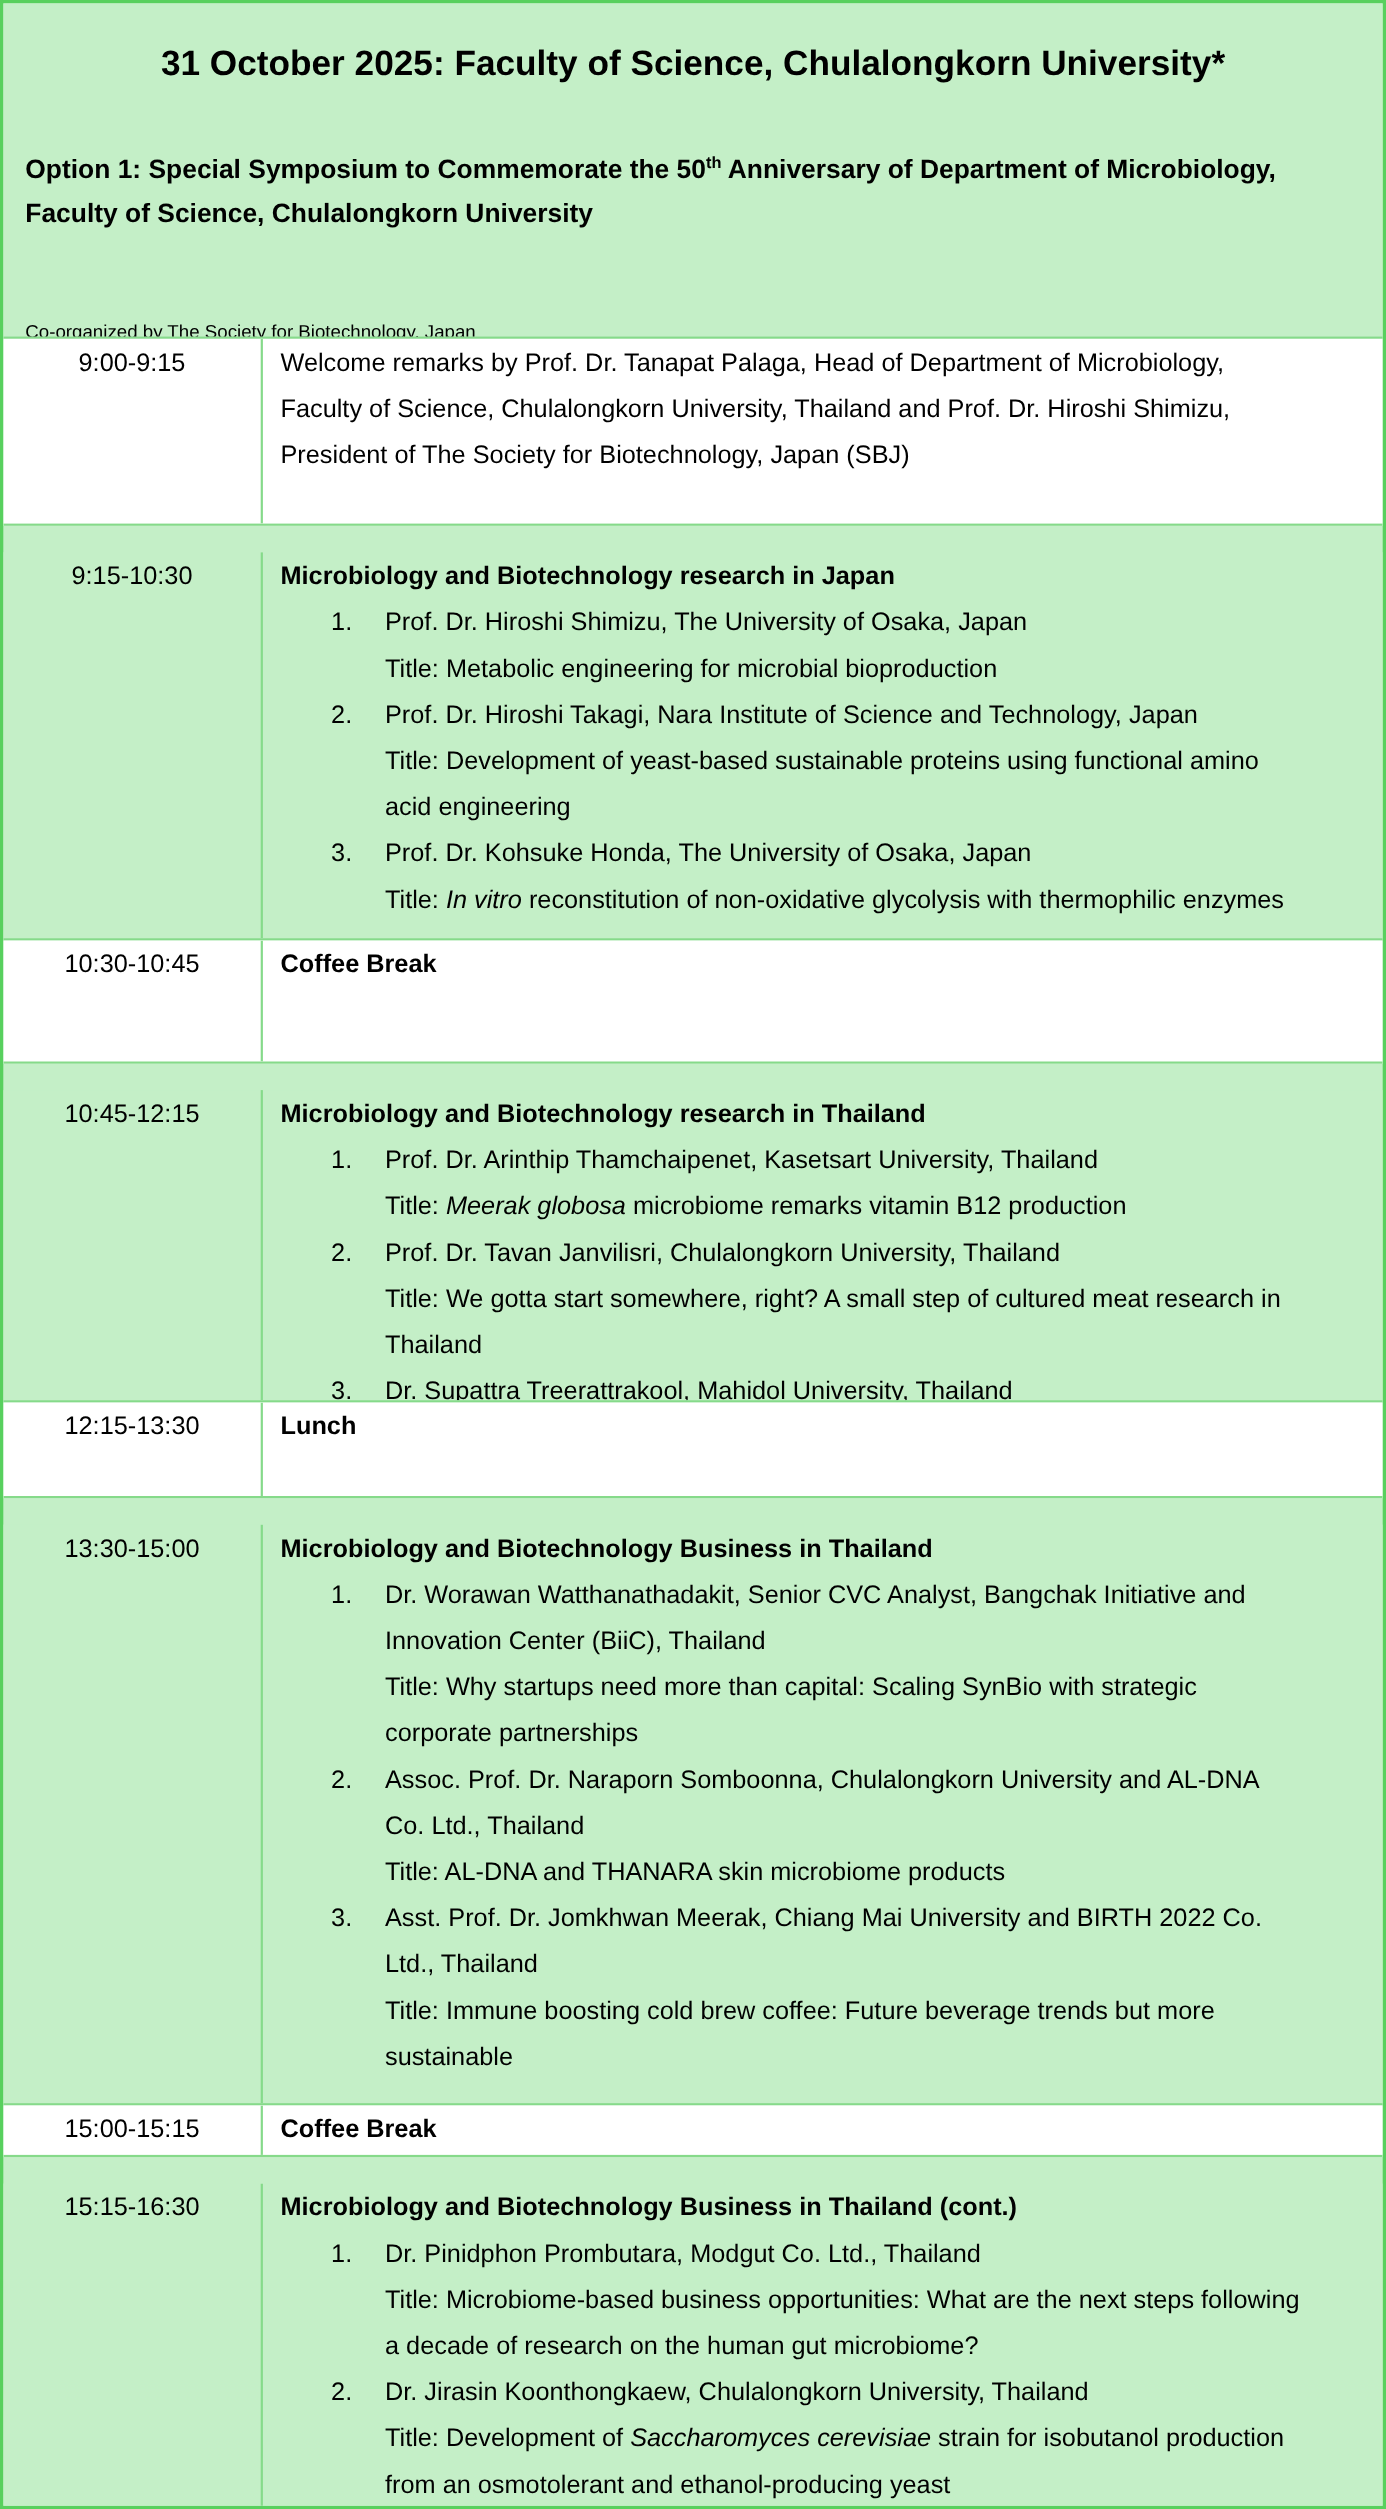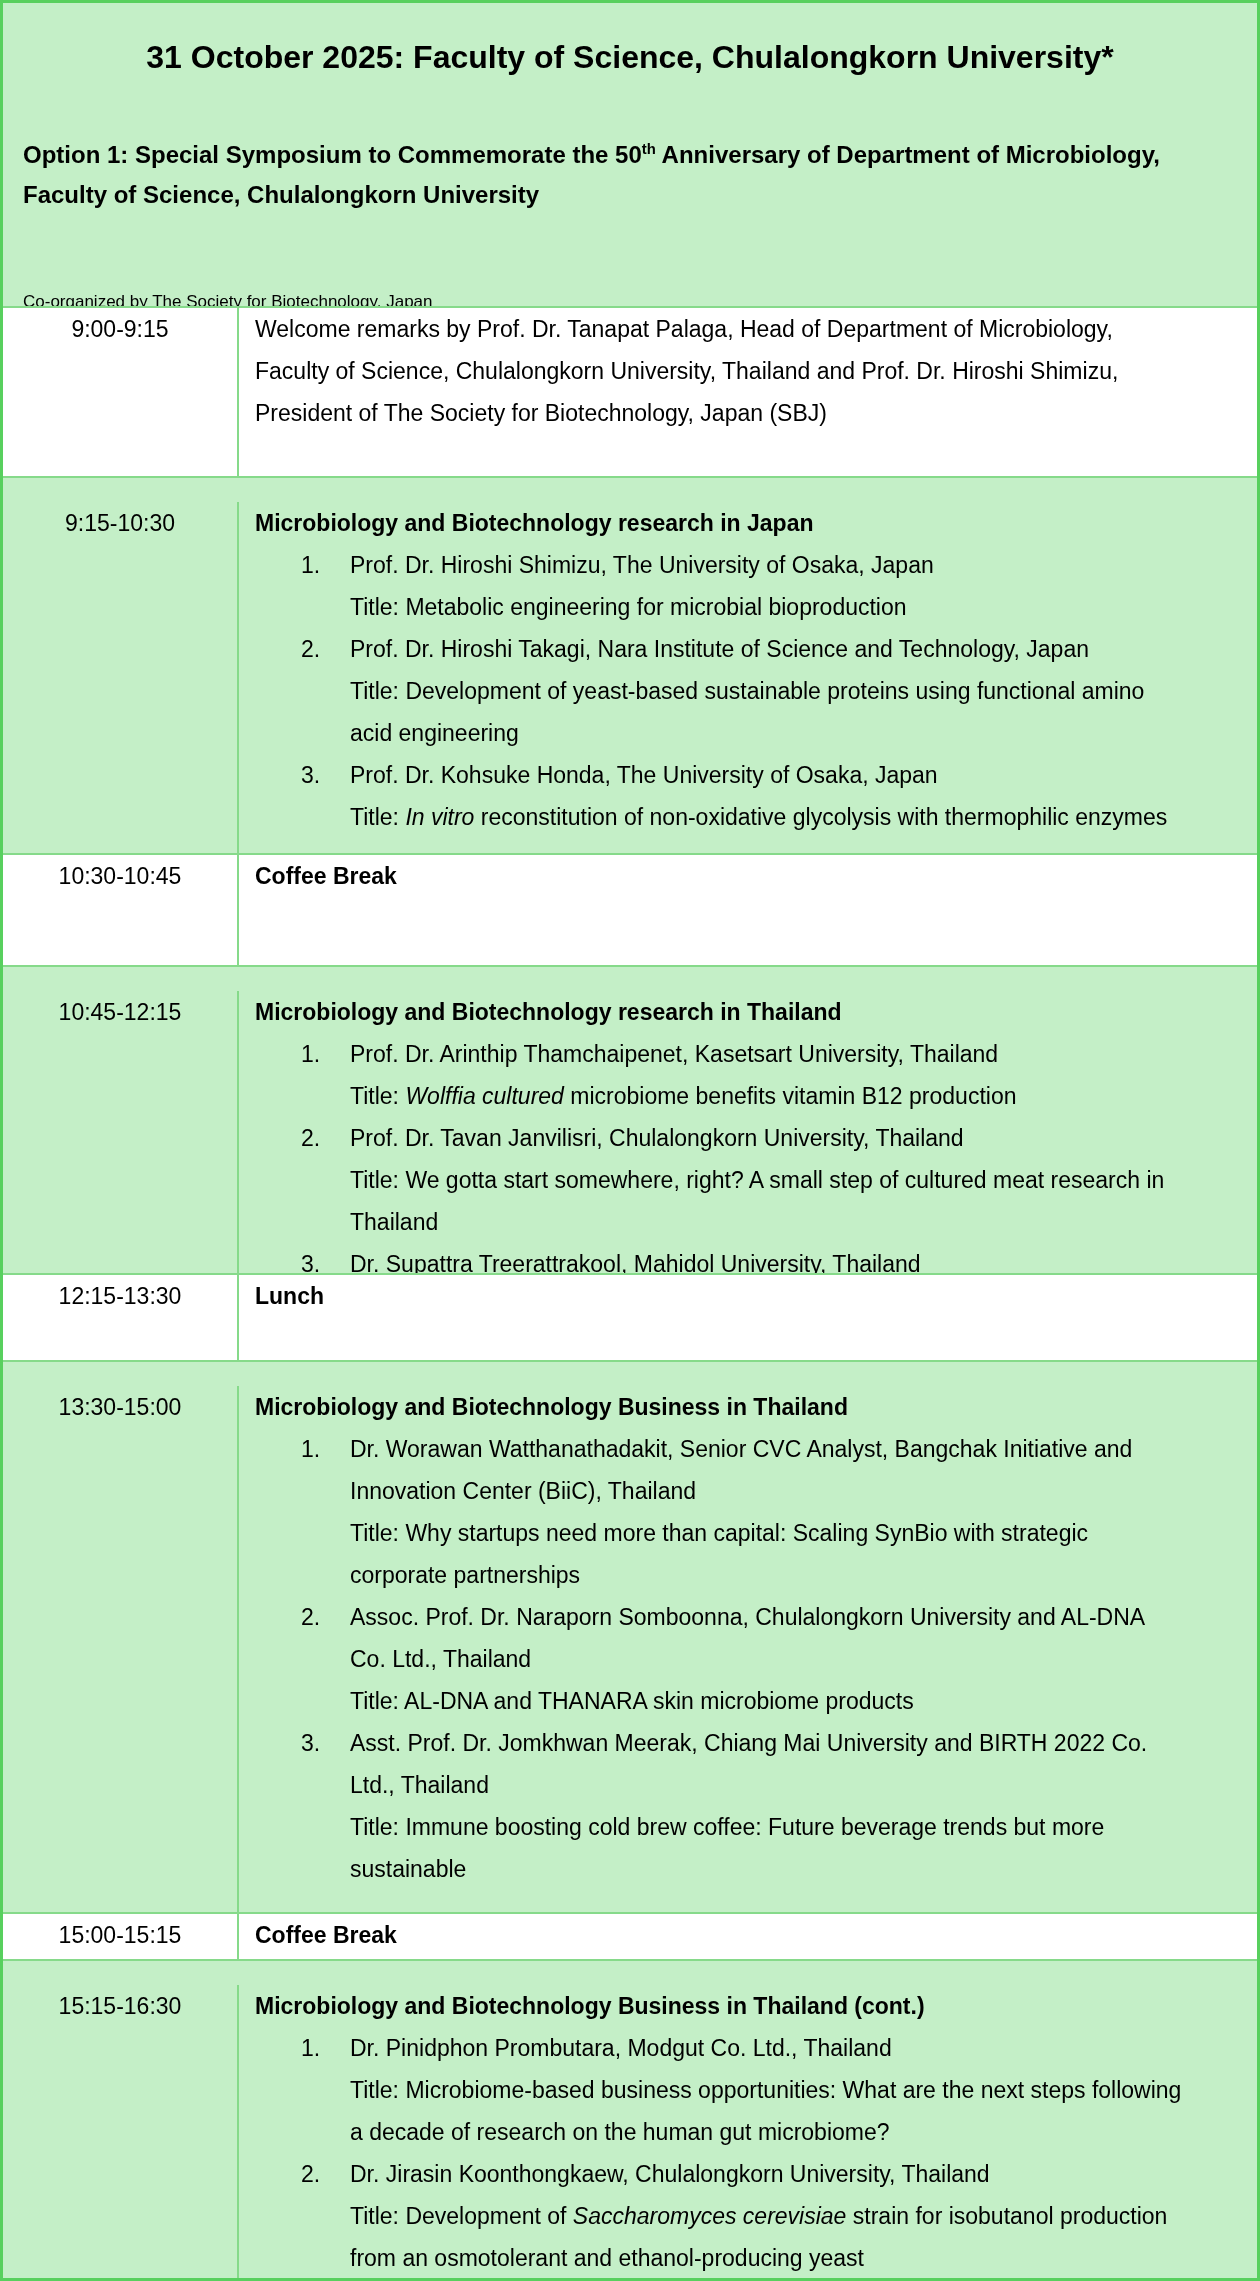--- a/index.html
+++ b/index.html
@@ -138,21 +138,21 @@
         </div>
       </div>
       <div class="row hl" style="height: 284px;">
         <div class="cell time">10:45-12:15</div>
         <div class="cell content">
           <div class="heading">Microbiology and Biotechnology research in Thailand</div>
           <div class="item">
             <div class="num">1.</div>
             <div class="body">
               <div class="name">Prof. Dr. Arinthip Thamchaipenet, Kasetsart University, Thailand</div>
-              <div class="talk-title"><span>Title: </span><em>Wolffia cultured</em><span> microbiome benefits vitamin B12 production</span></div>
+              <div class="talk-title"><span>Title: </span><em>Meerak globosa</em><span> microbiome remarks vitamin B12 production</span></div>
             </div>
           </div>
           <div class="item">
             <div class="num">2.</div>
             <div class="body">
               <div class="name">Prof. Dr. Tavan Janvilisri, Chulalongkorn University, Thailand</div>
               <div class="talk-title"><span>Title: We gotta start somewhere, right? A small step of cultured meat research in
 Thailand</span></div>
             </div>
           </div>

